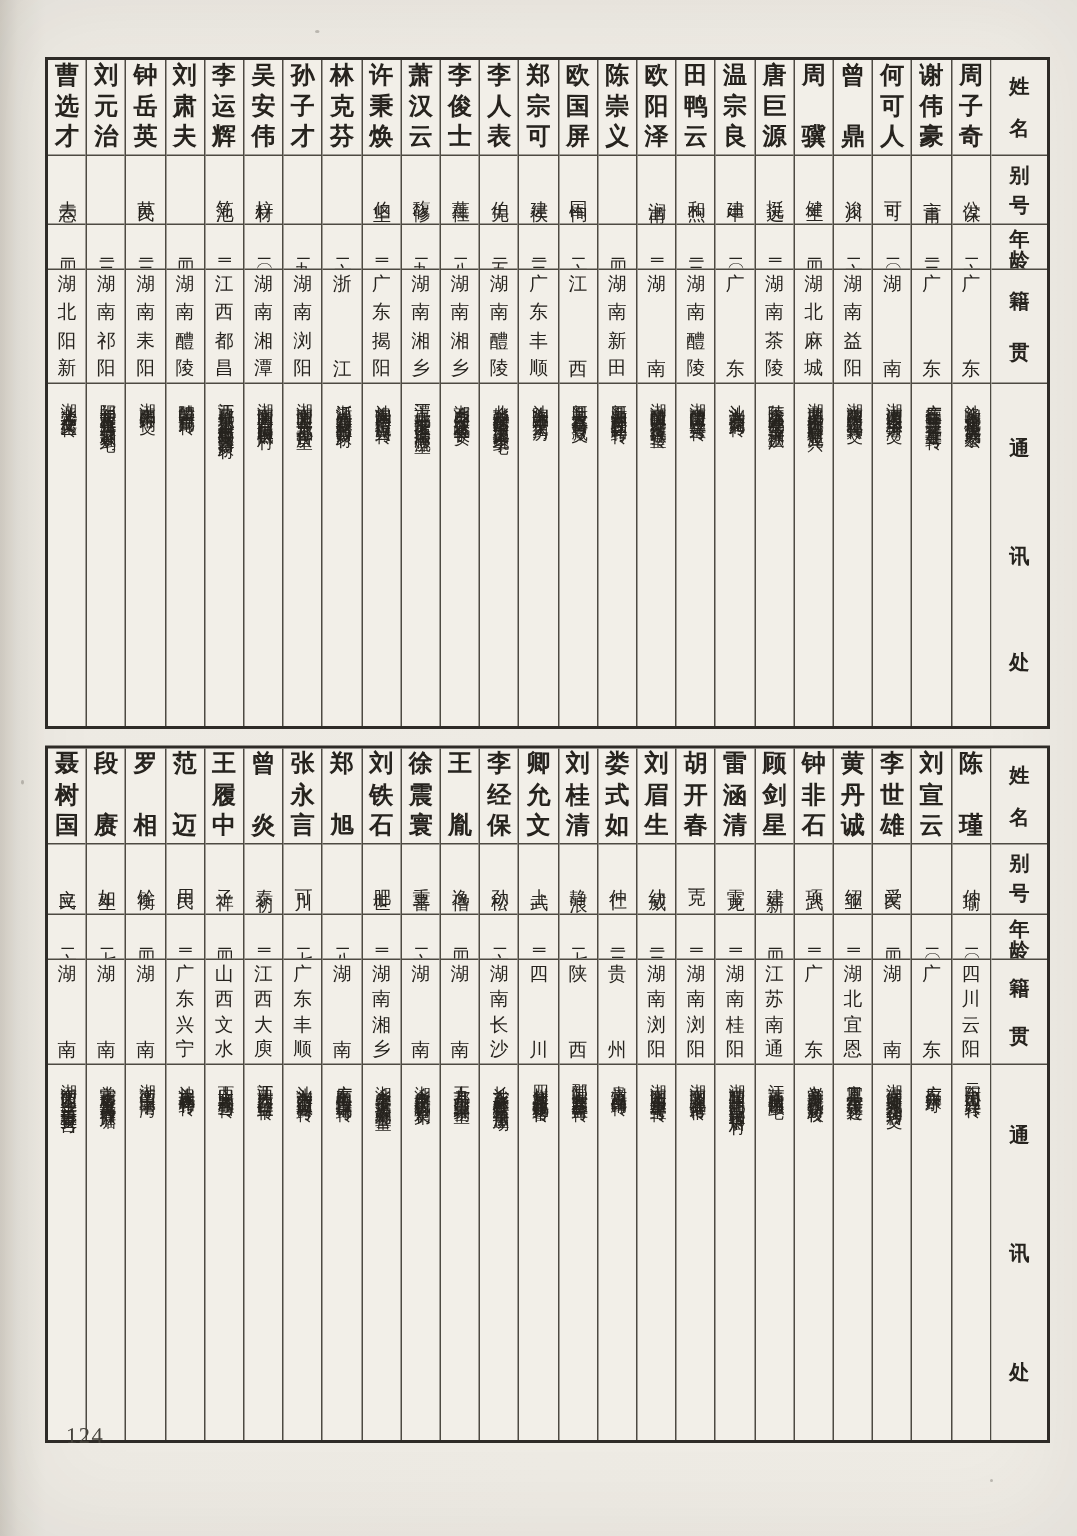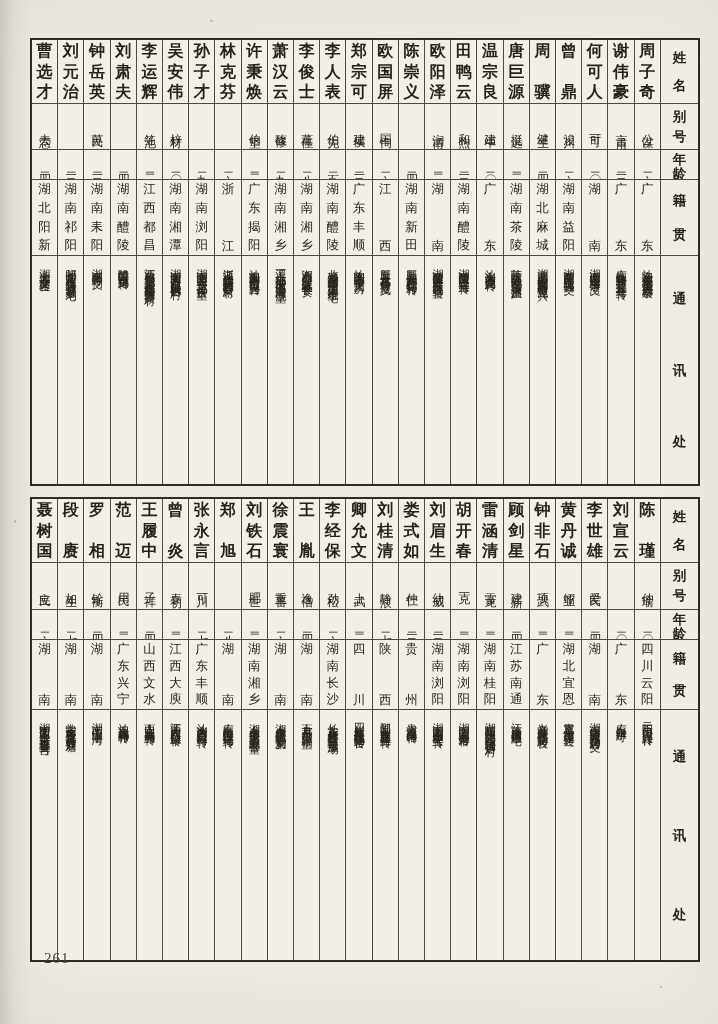--- a/index.html
+++ b/index.html
@@ -1318,18 +1318,18 @@
       <div class="cell c-addr hcell">
           <div class="vspread">
             <span>通</span>
             <span>讯</span>
             <span>处</span>
           </div>
         </div>
     </div>
   </div>
 
-  <div class="pagenum">261</div>
+  <div class="pagenum">124</div>
 
   <div class="speck s1"></div>
   <div class="speck s2"></div>
   <div class="speck s3"></div>
 </div>
 
 </body></html>

